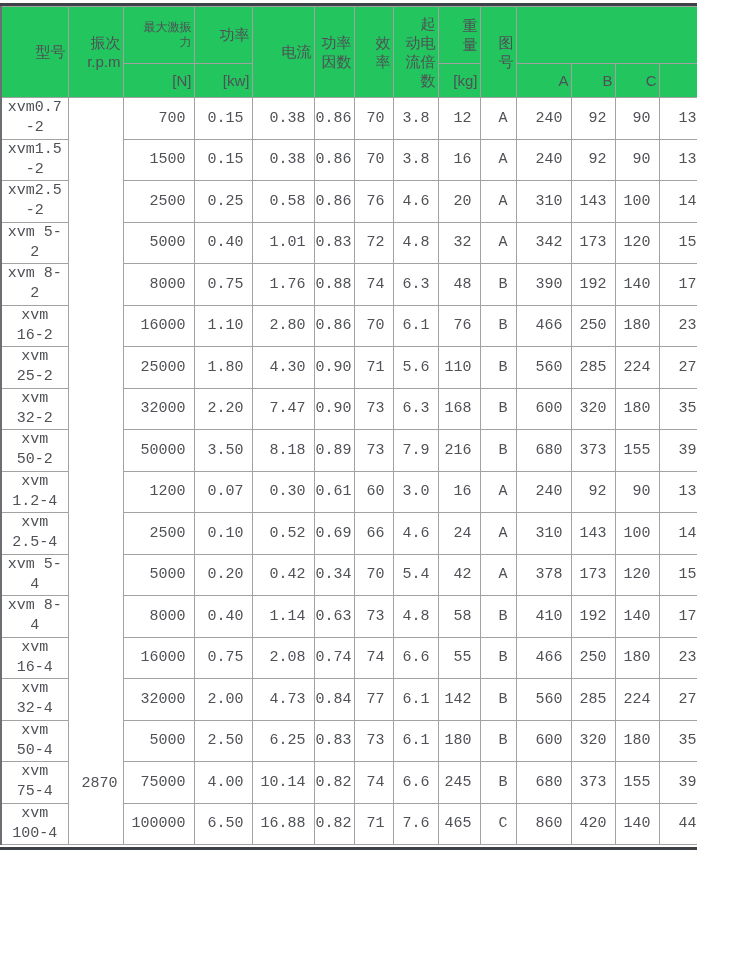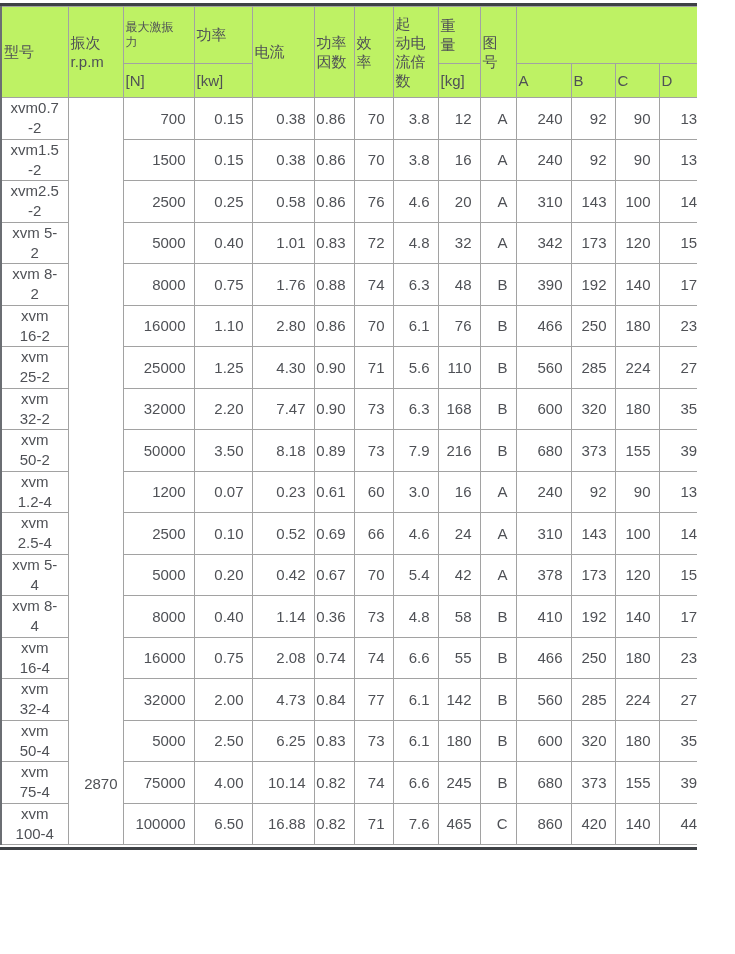--- a/index.html
+++ b/index.html
@@ -27,33 +27,33 @@
     width: 713px;
     border-left: 2px solid #6b6e73;
     font-size: 15px;
   }
   .spec-table th, .spec-table td {
     border: 1px solid #a2a2a2;
     overflow: hidden;
     box-sizing: border-box;
   }
   .spec-table thead th {
-    background: #bef264;
+    background: #22c55e;
     font-weight: normal;
-    text-align: left;
+    text-align: right;
     white-space: pre-line;
     line-height: 1.28;
     padding: 0 2px;
     vertical-align: middle;
   }
   tr.h1 { height: 57px; }
   tr.h2 { height: 34px; }
   th.small-hdr { font-size: 12px; }
   th.unit-hdr { text-align: right; padding-right: 10px; white-space: nowrap; }
-  tbody tr { height: 34px; }
+  tbody tr { height: 34px; font-family: Liberation Mono, monospace; }
   tbody td { background: #ffffff; vertical-align: middle; }
   tbody td.num {
     text-align: right;
     padding-right: 8px;
     white-space: nowrap;
   }
   tbody td.model {
     text-align: center;
     white-space: pre-line;
     line-height: 1.35;
@@ -221,21 +221,21 @@
           <td class="num">B</td>
           <td class="num">466</td>
           <td class="num">250</td>
           <td class="num">180</td>
           <td class="num">230</td>
         </tr>
         <tr>
           <td class="model">xvm
 25-2</td>
           <td class="num">25000</td>
-          <td class="num">1.25</td>
+          <td class="num">1.80</td>
           <td class="num">4.30</td>
           <td class="num">0.90</td>
           <td class="num">71</td>
           <td class="num">5.6</td>
           <td class="num">110</td>
           <td class="num">B</td>
           <td class="num">560</td>
           <td class="num">285</td>
           <td class="num">224</td>
           <td class="num">270</td>
@@ -270,21 +270,21 @@
           <td class="num">680</td>
           <td class="num">373</td>
           <td class="num">155</td>
           <td class="num">390</td>
         </tr>
         <tr>
           <td class="model">xvm
 1.2-4</td>
           <td class="num">1200</td>
           <td class="num">0.07</td>
-          <td class="num">0.23</td>
+          <td class="num">0.30</td>
           <td class="num">0.61</td>
           <td class="num">60</td>
           <td class="num">3.0</td>
           <td class="num">16</td>
           <td class="num">A</td>
           <td class="num">240</td>
           <td class="num">92</td>
           <td class="num">90</td>
           <td class="num">130</td>
         </tr>
@@ -303,37 +303,37 @@
           <td class="num">143</td>
           <td class="num">100</td>
           <td class="num">140</td>
         </tr>
         <tr>
           <td class="model">xvm 5-
 4</td>
           <td class="num">5000</td>
           <td class="num">0.20</td>
           <td class="num">0.42</td>
-          <td class="num">0.67</td>
+          <td class="num">0.34</td>
           <td class="num">70</td>
           <td class="num">5.4</td>
           <td class="num">42</td>
           <td class="num">A</td>
           <td class="num">378</td>
           <td class="num">173</td>
           <td class="num">120</td>
           <td class="num">150</td>
         </tr>
         <tr>
           <td class="model">xvm 8-
 4</td>
           <td class="num">8000</td>
           <td class="num">0.40</td>
           <td class="num">1.14</td>
-          <td class="num">0.36</td>
+          <td class="num">0.63</td>
           <td class="num">73</td>
           <td class="num">4.8</td>
           <td class="num">58</td>
           <td class="num">B</td>
           <td class="num">410</td>
           <td class="num">192</td>
           <td class="num">140</td>
           <td class="num">170</td>
         </tr>
         <tr>

